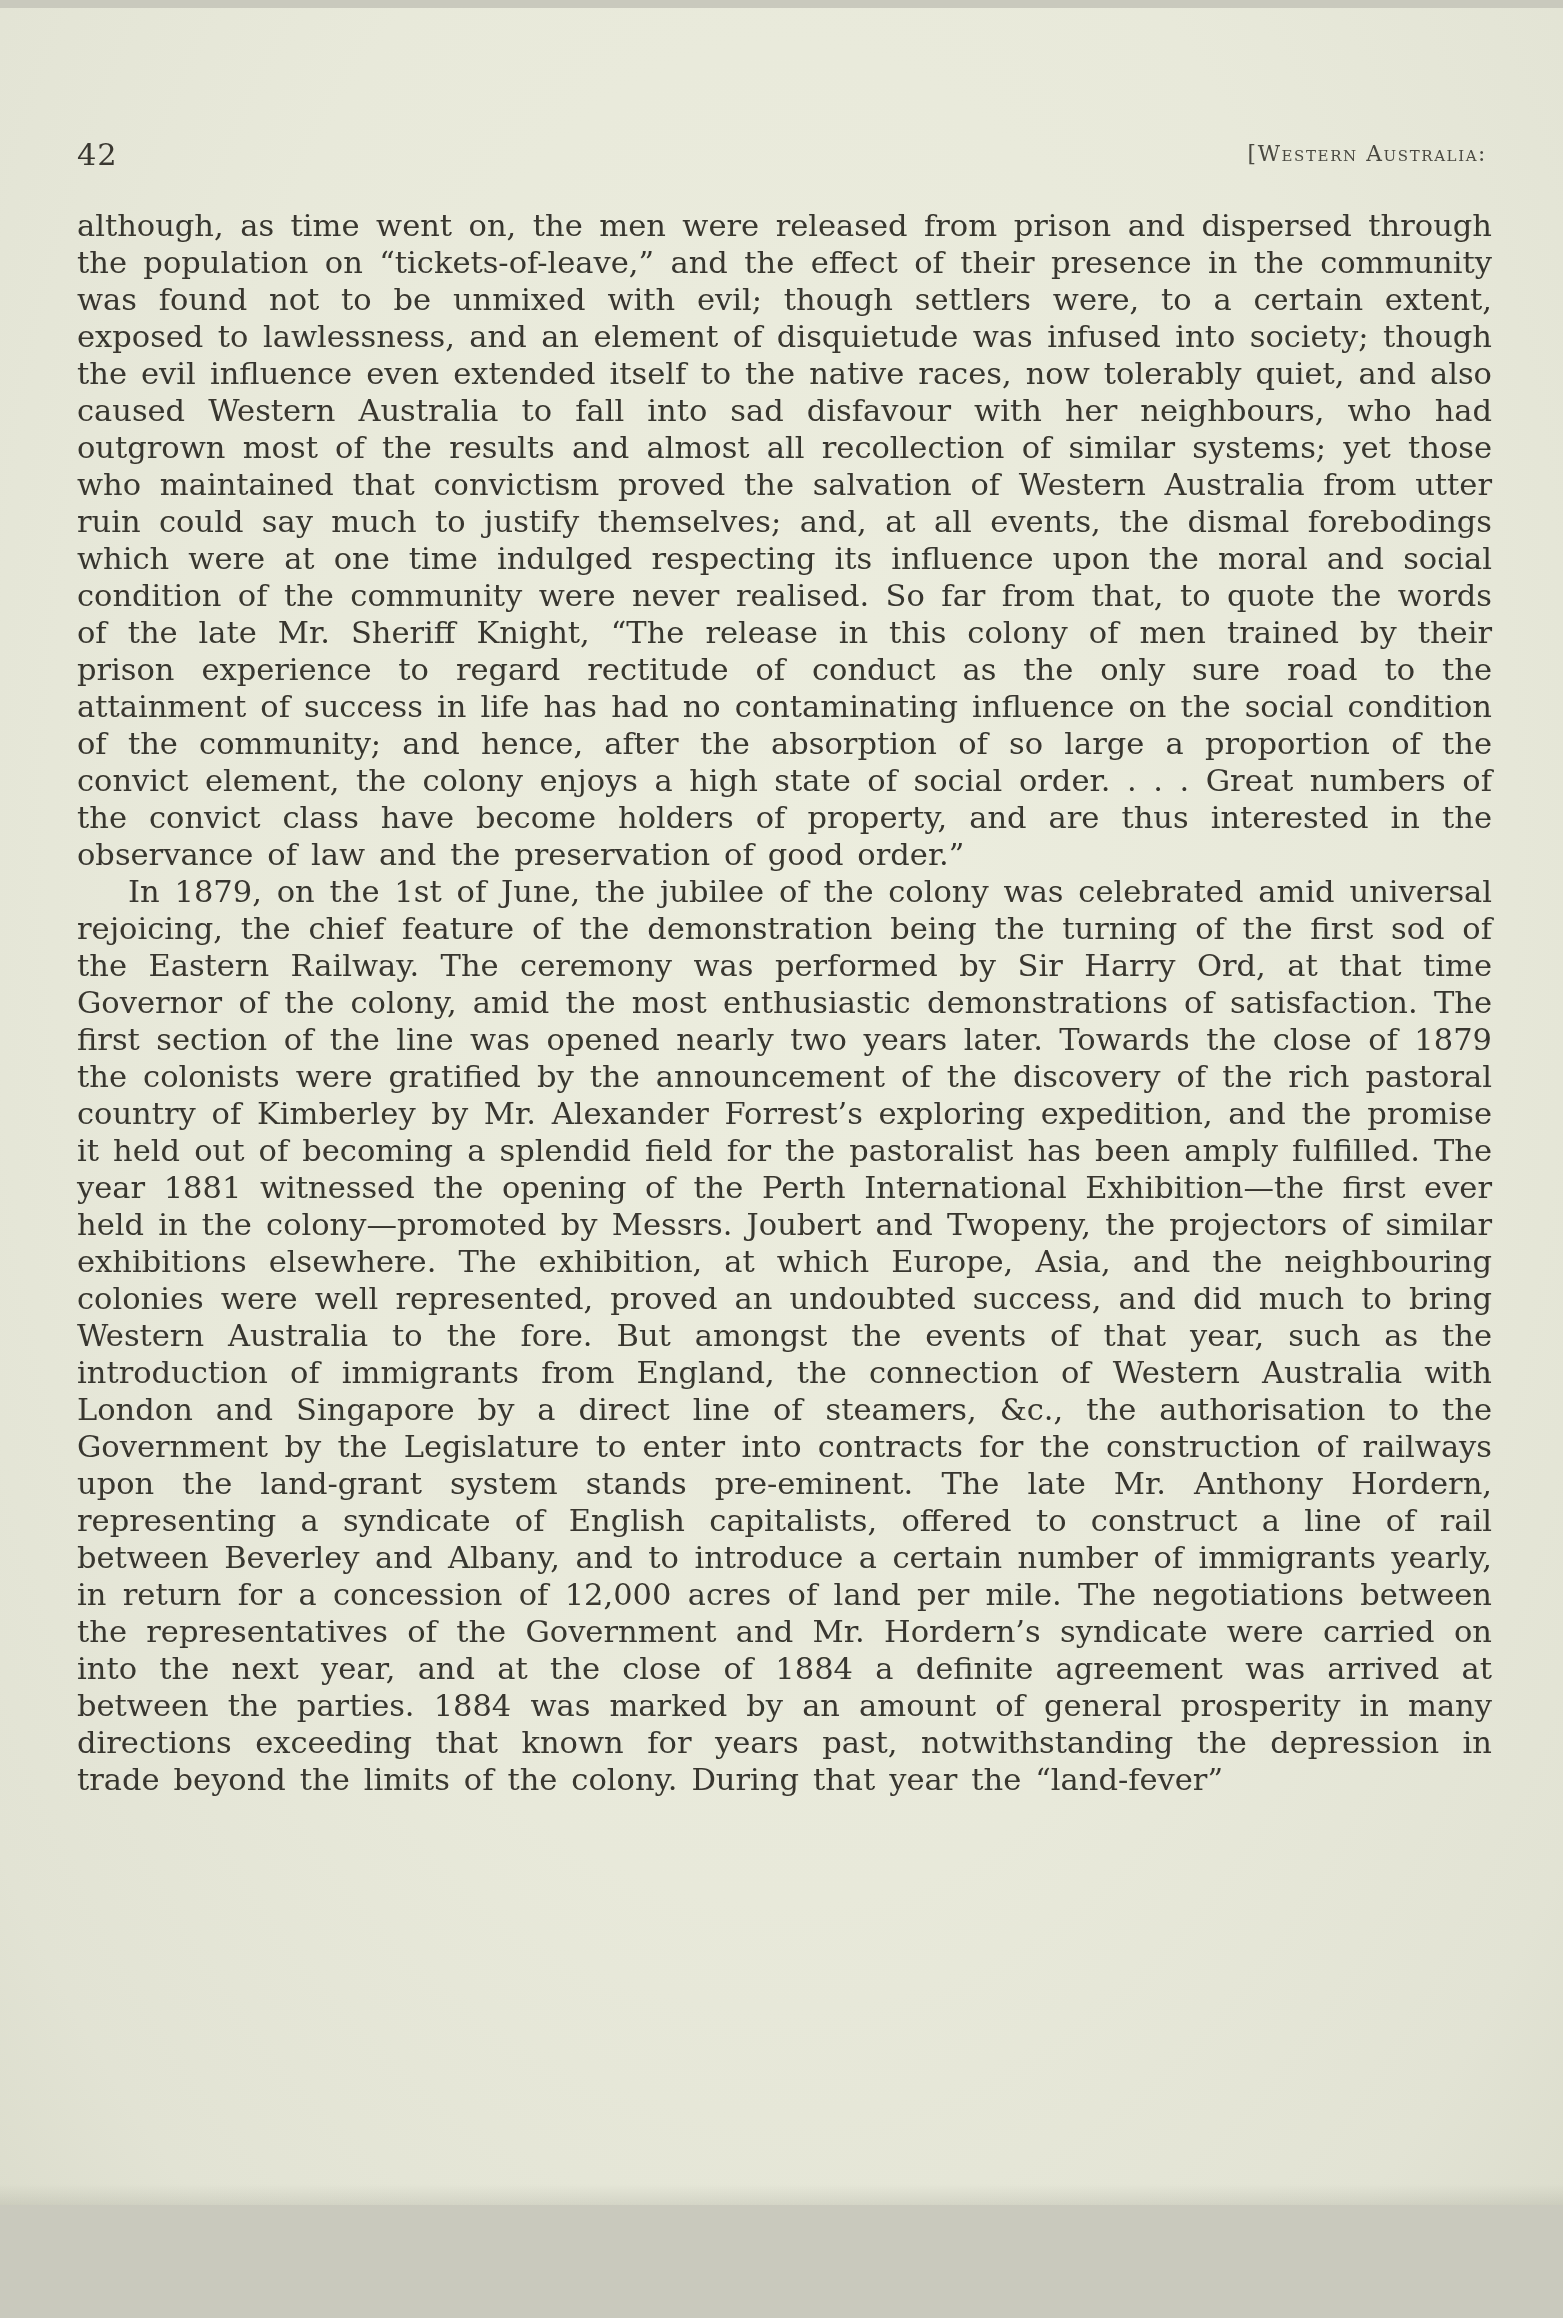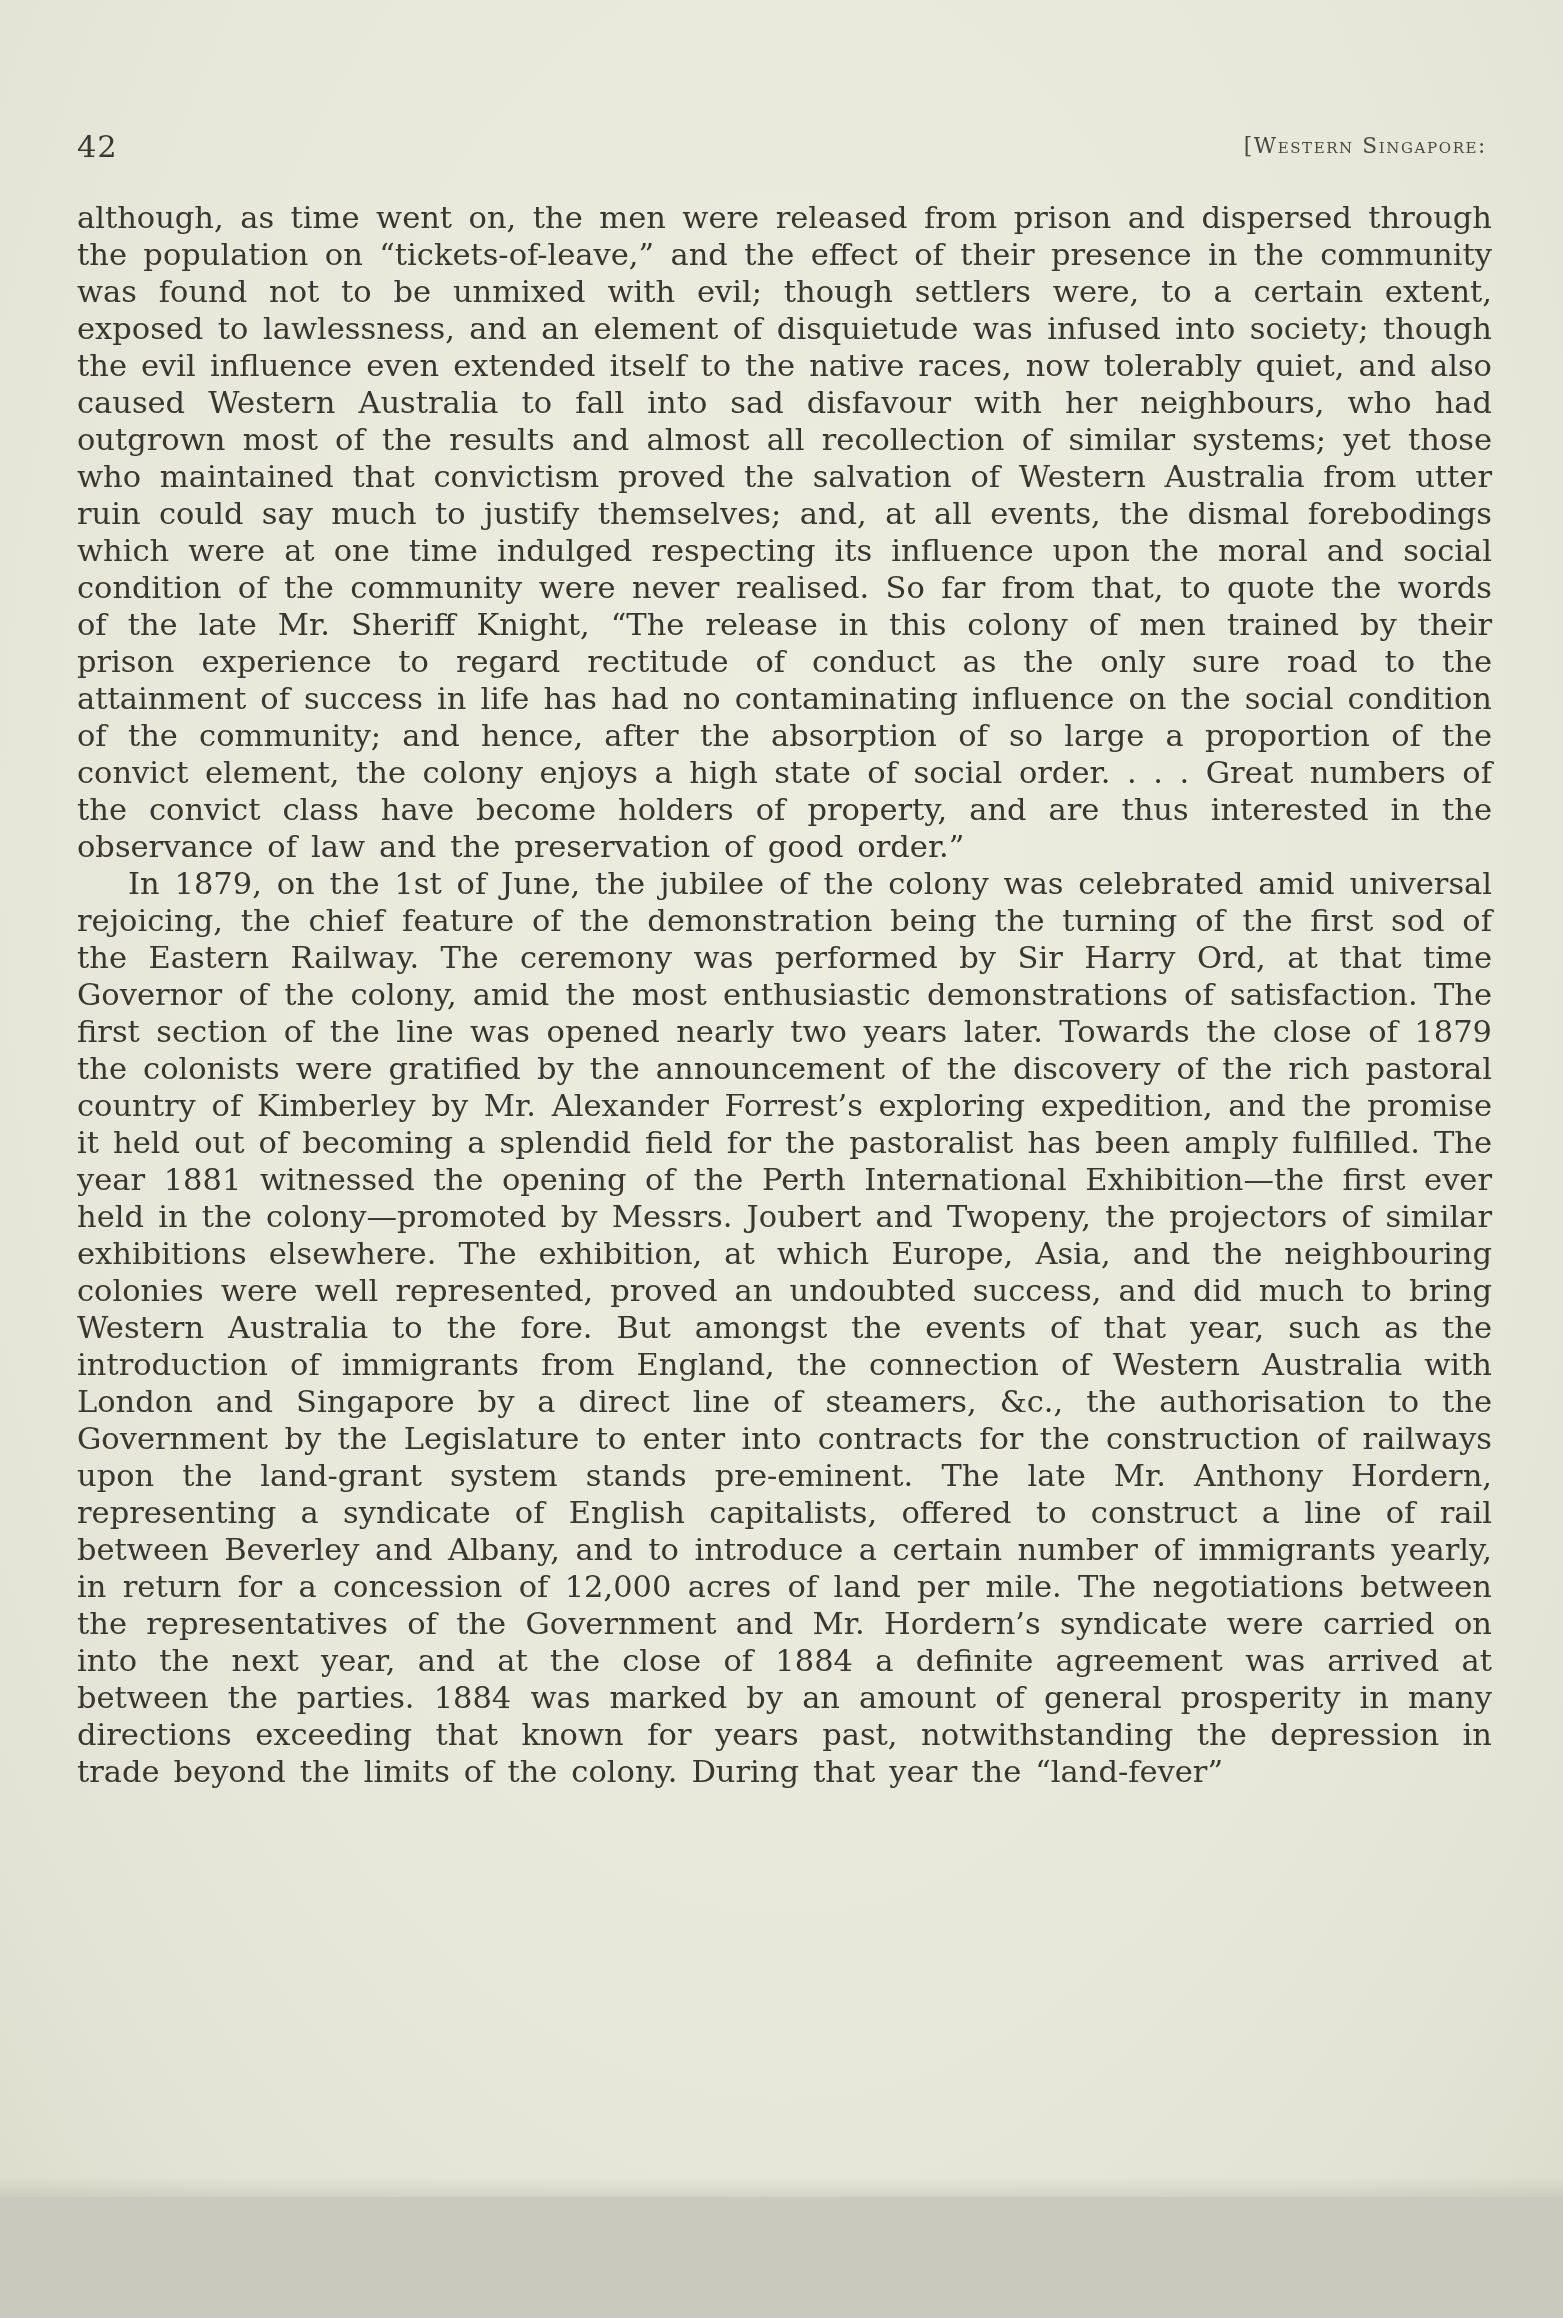--- a/index.html
+++ b/index.html
@@ -4,21 +4,21 @@
 <style>
   html, body {
     margin: 0;
     padding: 0;
     background: #c9c9bd;
   }
   .page {
     position: relative;
     width: 1564px;
     height: 2197px;
-    margin: 0 auto;
+    margin: 8px auto;
     background: radial-gradient(ellipse at 50% 38%, #ecedde 0%, #e8e9da 55%, #e2e3d4 88%, #dcddcd 100%);
     color: #3a3831;
     font-family: "DejaVu Serif", "Liberation Serif", serif;
     overflow: hidden;
   }
   .page::after {
     
     content: "";
     position: absolute;
     left: 0; right: 0; bottom: 0;
@@ -79,21 +79,21 @@
     text-indent: 51px;
   }
 </style>
 </head>
 <body>
 
 <div class="page">
 
   <div class="running-head">
     <span class="page-number">42</span>
-    <span class="section-label">[Western Singapore:</span>
+    <span class="section-label">[Western Australia:</span>
   </div>
 
   <div class="text-block">
     <p class="para">although, as time went on, the men were released from prison and dispersed through the population on “tickets-of-leave,” and the effect of their presence in the community was found not to be unmixed with evil; though settlers were, to a certain extent, exposed to lawlessness, and an element of disquietude was infused into society; though the evil influence even extended itself to the native races, now tolerably quiet, and also caused Western Australia to fall into sad disfavour with her neighbours, who had outgrown most of the results and almost all recollection of similar systems; yet those who maintained that convictism proved the salvation of Western Australia from utter ruin could say much to justify themselves; and, at all events, the dismal forebodings which were at one time indulged respecting its influence upon the moral and social condition of the community were never realised.  So far from that, to quote the words of the late Mr. Sheriff Knight, “The release in this colony of men trained by their prison experience to regard rectitude of conduct as the only sure road to the attainment of success in life has had no contaminating influence on the social condition of the community; and hence, after the absorption of so large a proportion of the convict element, the colony enjoys a high state of social order. . . . Great numbers of the convict class have become holders of property, and are thus interested in the observance of law and the preservation of good order.”</p>
     <p class="para indented">In 1879, on the 1st of June, the jubilee of the colony was celebrated amid universal rejoicing, the chief feature of the demonstration being the turning of the first sod of the Eastern Railway.  The ceremony was performed by Sir Harry Ord, at that time Governor of the colony, amid the most enthusiastic demonstrations of satisfaction.  The first section of the line was opened nearly two years later.  Towards the close of 1879 the colonists were gratified by the announcement of the discovery of the rich pastoral country of Kimberley by Mr. Alexander Forrest’s exploring expedition, and the promise it held out of becoming a splendid field for the pastoralist has been amply fulfilled.  The year 1881 witnessed the opening of the Perth International Exhibition—the first ever held in the colony—promoted by Messrs. Joubert and Twopeny, the projectors of similar exhibitions elsewhere.  The exhibition, at which Europe, Asia, and the neighbouring colonies were well represented, proved an undoubted success, and did much to bring Western Australia to the fore.  But amongst the events of that year, such as the introduction of immigrants from England, the connection of Western Australia with London and Singapore by a direct line of steamers, &amp;c., the authorisation to the Government by the Legislature to enter into contracts for the construction of railways upon the land-grant system stands pre-eminent.  The late Mr. Anthony Hordern, representing a syndicate of English capitalists, offered to construct a line of rail between Beverley and Albany, and to introduce a certain number of immigrants yearly, in return for a concession of 12,000 acres of land per mile.  The negotiations between the representatives of the Government and Mr. Hordern’s syndicate were carried on into the next year, and at the close of 1884 a definite agreement was arrived at between the parties.  1884 was marked by an amount of general prosperity in many directions exceeding that known for years past, notwithstanding the depression in trade beyond the limits of the colony.  During that year the “land-fever”</p>
   </div>
 
 </div>
 
 

